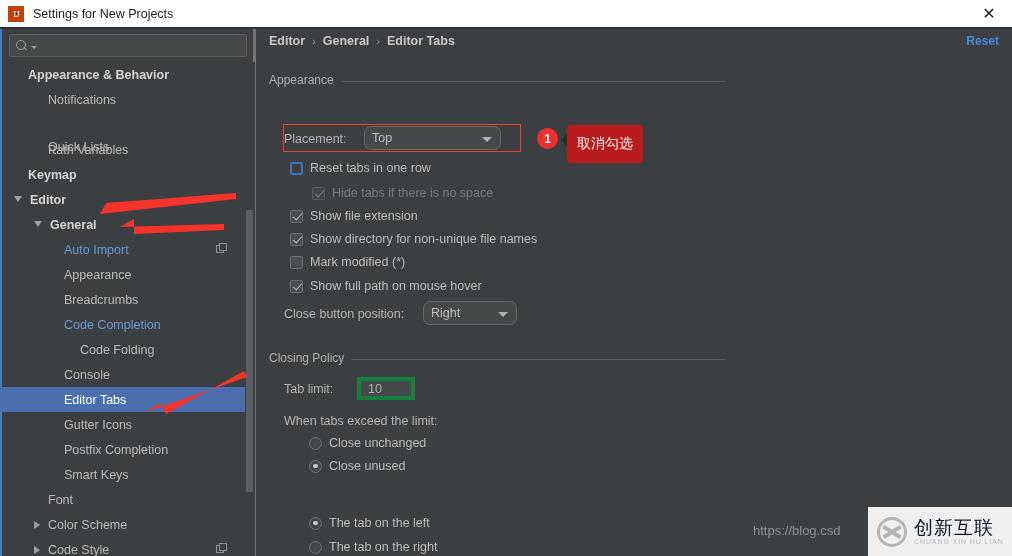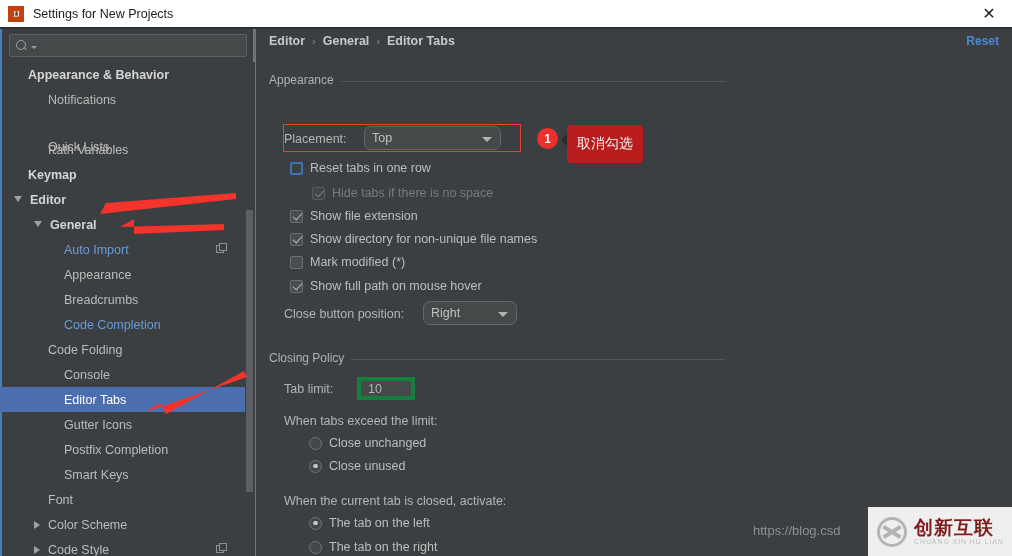--- a/index.html
+++ b/index.html
@@ -333,22 +333,22 @@
   }
   .wm-mark::before, .wm-mark::after {
     content: "";
     position: absolute; left: 2px; top: 10px;
     width: 20px; height: 3.5px; background: #b4b4b4;
   }
   .wm-mark::before { transform: rotate(32deg); }
   .wm-mark::after { transform: rotate(-32deg); }
   .wm-text { margin-left: 7px; }
   .wm-cn {
-    font-size: 19px; color: #7f1d1d; letter-spacing: 1px;
-    font-family: "DejaVu Sans", sans-serif; font-weight: bold;
+    font-size: 19px; color: #0f172a; letter-spacing: 1px;
+    font-family: "DejaVu Sans", sans-serif; font-weight: normal;
     line-height: 1.05;
   }
   .wm-en {
     font-size: 7px; color: #bdbdbd; letter-spacing: 0.9px;
     font-family: "Liberation Sans", sans-serif;
   }
 </style>
 </head>
 <body>
 
@@ -407,21 +407,21 @@
         <div class="tree-row" style="top: 200px; position: absolute; left: 0px; width: 245px;">
           <span class="tree-label" style="margin-left: 64px;">Appearance</span>
         </div>
         <div class="tree-row" style="top: 225px; position: absolute; left: 0px; width: 245px;">
           <span class="tree-label" style="margin-left: 64px;">Breadcrumbs</span>
         </div>
         <div class="tree-row link" style="top: 250px; position: absolute; left: 0px; width: 245px;">
           <span class="tree-label" style="margin-left: 64px;">Code Completion</span>
         </div>
         <div class="tree-row" style="top: 275px; position: absolute; left: 0px; width: 245px;">
-          <span class="tree-label" style="margin-left: 48px;">Code Folding</span>
+          <span class="tree-label" style="margin-left: 80px;">Code Folding</span>
         </div>
         <div class="tree-row" style="top: 300px; position: absolute; left: 0px; width: 245px;">
           <span class="tree-label" style="margin-left: 64px;">Console</span>
         </div>
         <div class="tree-row selected" style="top: 325px; position: absolute; left: 0px; width: 245px;">
           <span class="tree-label" style="margin-left: 64px;">Editor Tabs</span>
         </div>
         <div class="tree-row" style="top: 350px; position: absolute; left: 0px; width: 245px;">
           <span class="tree-label" style="margin-left: 64px;">Gutter Icons</span>
         </div>
@@ -519,21 +519,20 @@
         <div class="rad-row" style="left: 52px; top: 405px;">
           <span class="rbox"></span>
           <span class="rad-label">Close unchanged</span>
         </div>
         <div class="rad-row" style="left: 52px; top: 428px;">
           <span class="rbox on"></span>
           <span class="rad-label">Close unused</span>
         </div>
       </div>
 
-    <div class="section-q" style="left:27px; top:465px;">When the current tab is closed, activate:</div>
     <div id="activate-radios">
         <div class="rad-row" style="left: 52px; top: 485px;">
           <span class="rbox on"></span>
           <span class="rad-label">The tab on the left</span>
         </div>
         <div class="rad-row" style="left: 52px; top: 509px;">
           <span class="rbox"></span>
           <span class="rad-label">The tab on the right</span>
         </div>
       </div>

